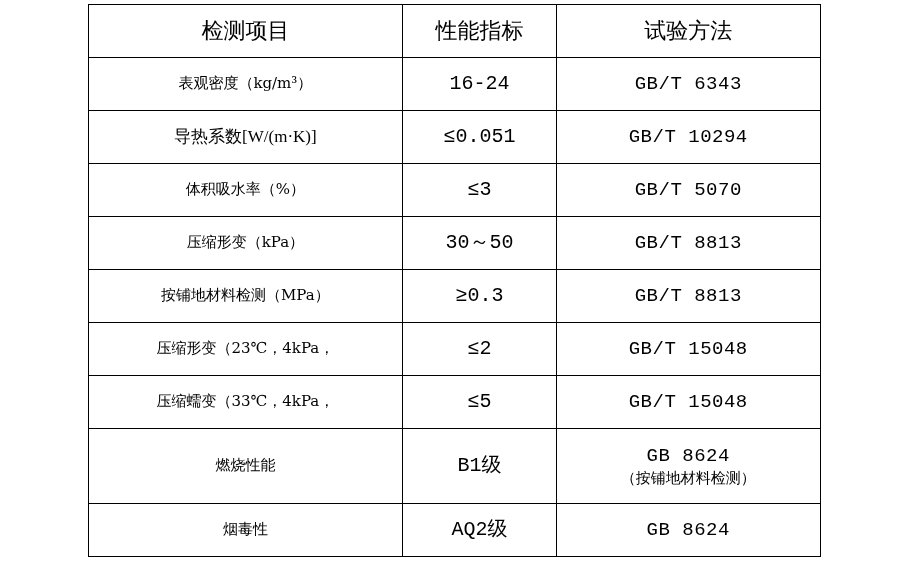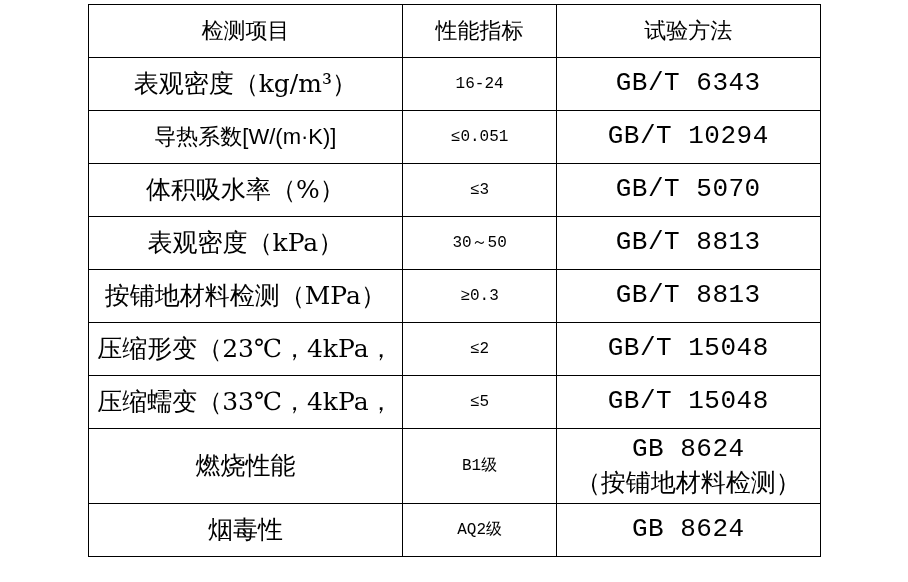--- a/index.html
+++ b/index.html
@@ -34,41 +34,41 @@
     vertical-align: middle;
     padding: 2px 4px;
     line-height: 1.28;
   }
   col.c-item  { width: 43%; }
   col.c-index { width: 21%; }
   col.c-method{ width: 36%; }
 
   .cn {
     font-family: "DejaVu Serif", "Liberation Serif", serif;
-    font-size: 25px;
+    font-size: 15px;
   }
   .hd {
     font-size: 22px;
     height: 48px;
   }
   .val {
     font-family: "Liberation Mono", "DejaVu Sans Mono", monospace;
-    font-size: 16px;
+    font-size: 20px;
   }
   .mtd {
     font-family: "Liberation Mono", "DejaVu Sans Mono", monospace;
-    font-size: 26px;
+    font-size: 19px;
     letter-spacing: 0.5px;
   }
   .row-normal td { height: 48px; }
   .row-tall td { height: 70px; }
   .two-line { line-height: 1.3; }
   .mixed-cn {
-    font-family: Liberation Sans, sans-serif;
-    font-size: 22px;
+    font-family: Liberation Serif, serif;
+    font-size: 17px;
   }
 </style>
 </head>
 <body>
 
 <div class="sheet">
   <table class="spec-table">
     <colgroup>
       <col class="c-item">
       <col class="c-index">
@@ -93,21 +93,21 @@
         <td class="mtd">GB/T  10294</td>
       </tr>
 
       <tr class="row-normal">
         <td class="cn">体积吸水率（%）</td>
         <td class="val">≤3</td>
         <td class="mtd">GB/T  5070</td>
       </tr>
 
       <tr class="row-normal">
-        <td class="cn">表观密度（kPa）</td>
+        <td class="cn">压缩形变（kPa）</td>
         <td class="val">30～50</td>
         <td class="mtd">GB/T  8813</td>
       </tr>
 
       <tr class="row-normal">
         <td class="cn">按铺地材料检测（MPa）</td>
         <td class="val">≥0.3</td>
         <td class="mtd">GB/T  8813</td>
       </tr>
 

